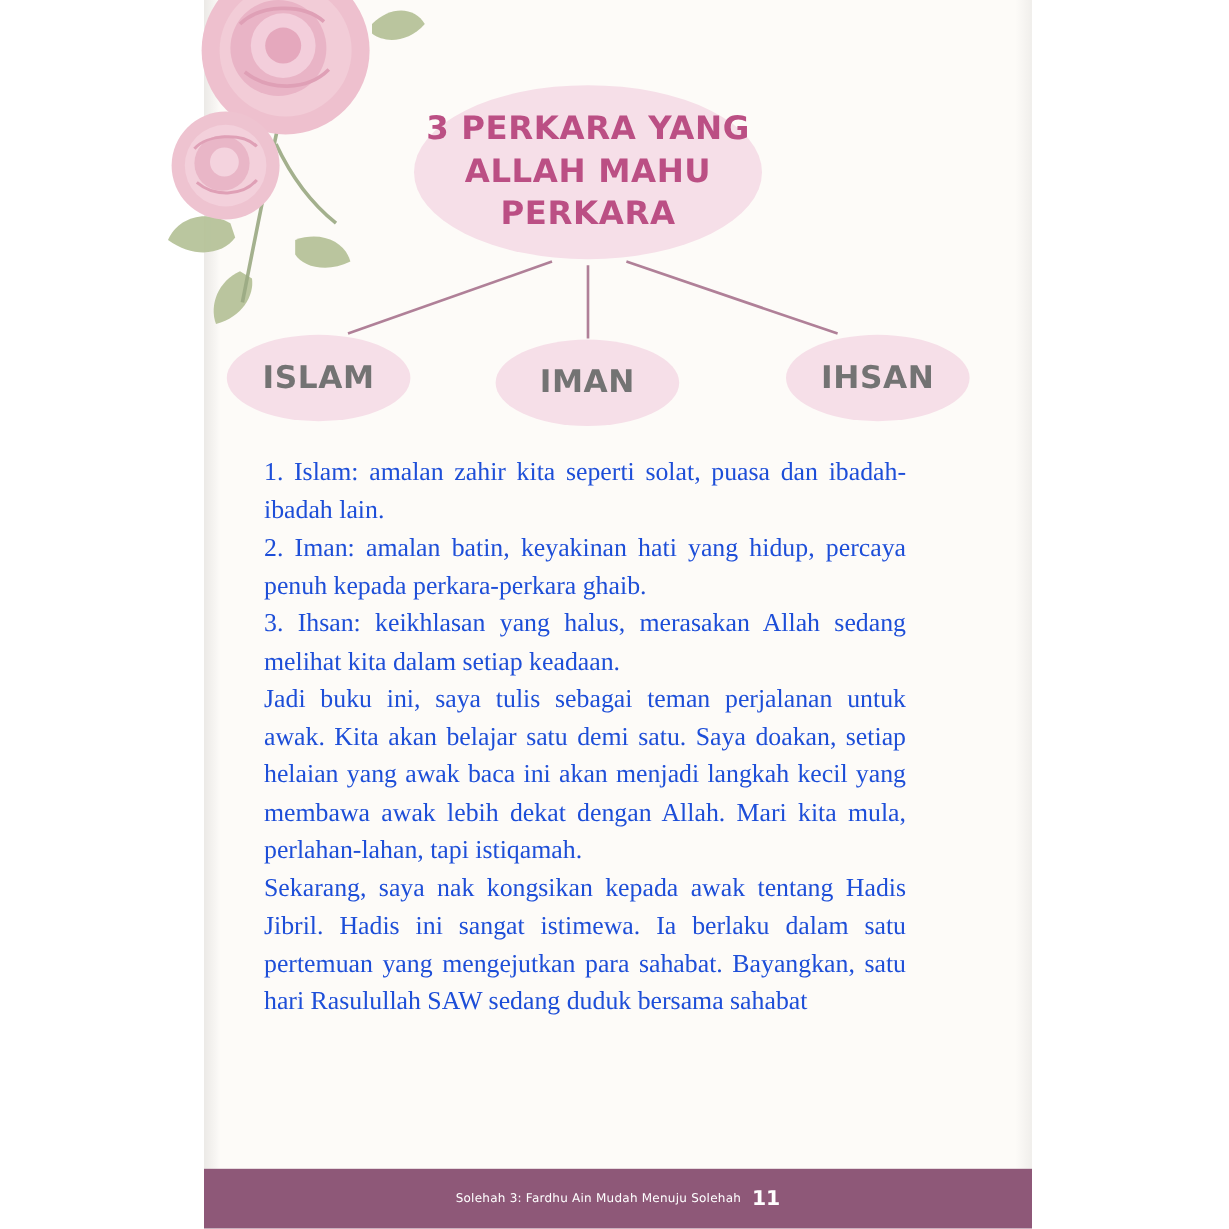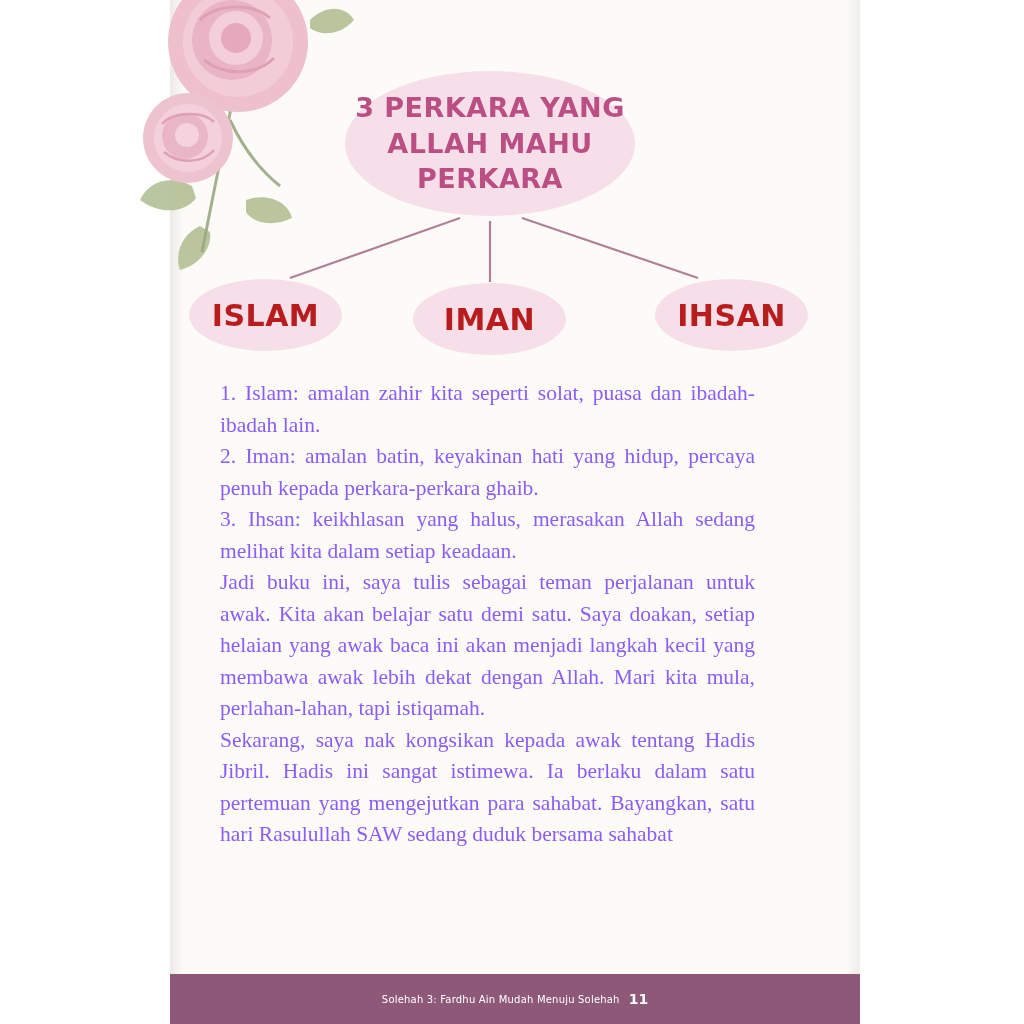--- a/index.html
+++ b/index.html
@@ -78,41 +78,41 @@
     top: 25px;
     width: 290px;
     height: 145px;
     font-size: 27px;
     line-height: 1.32;
     color: #bb4f84;
   }
   .node-leaf {
     width: 153px;
     height: 72px;
-    font-size: 30px;
-    color: #b91c1c;
+    font-size: 26px;
+    color: #737373;
   }
   .node-islam { left: 19px;  top: 233px; }
   .node-iman  { left: 243px; top: 237px; }
   .node-ihsan { left: 485px; top: 233px; }
 
   .connectors {
     position: absolute;
     left: 0; top: 0;
     width: 690px;
     height: 320px;
   }
 
   
   .body-text {
     position: absolute;
     left: 220px;
     top: 378px;
     width: 535px;
-    color: #8b5cf6;
+    color: #1d4ed8;
     font-family: "Liberation Serif", serif;
     font-size: 21.5px;
     line-height: 31.5px;
   }
   .body-text p {
     margin: 0;
     text-align: justify;
   }
   .body-text p.gap {
   }
@@ -133,21 +133,21 @@
     justify-content: center;
   }
   .footer-text {
     font-family: "DejaVu Sans", sans-serif;
     font-size: 10px;
     color: #ffffff;
     letter-spacing: 0.2px;
   }
   .footer-page {
     font-family: "DejaVu Sans", sans-serif;
-    font-size: 14px;
+    font-size: 17px;
     font-weight: bold;
     color: #ffffff;
     margin-left: 9px;
   }
 </style>
 </head>
 <body>
 
 <div id="page">
 

